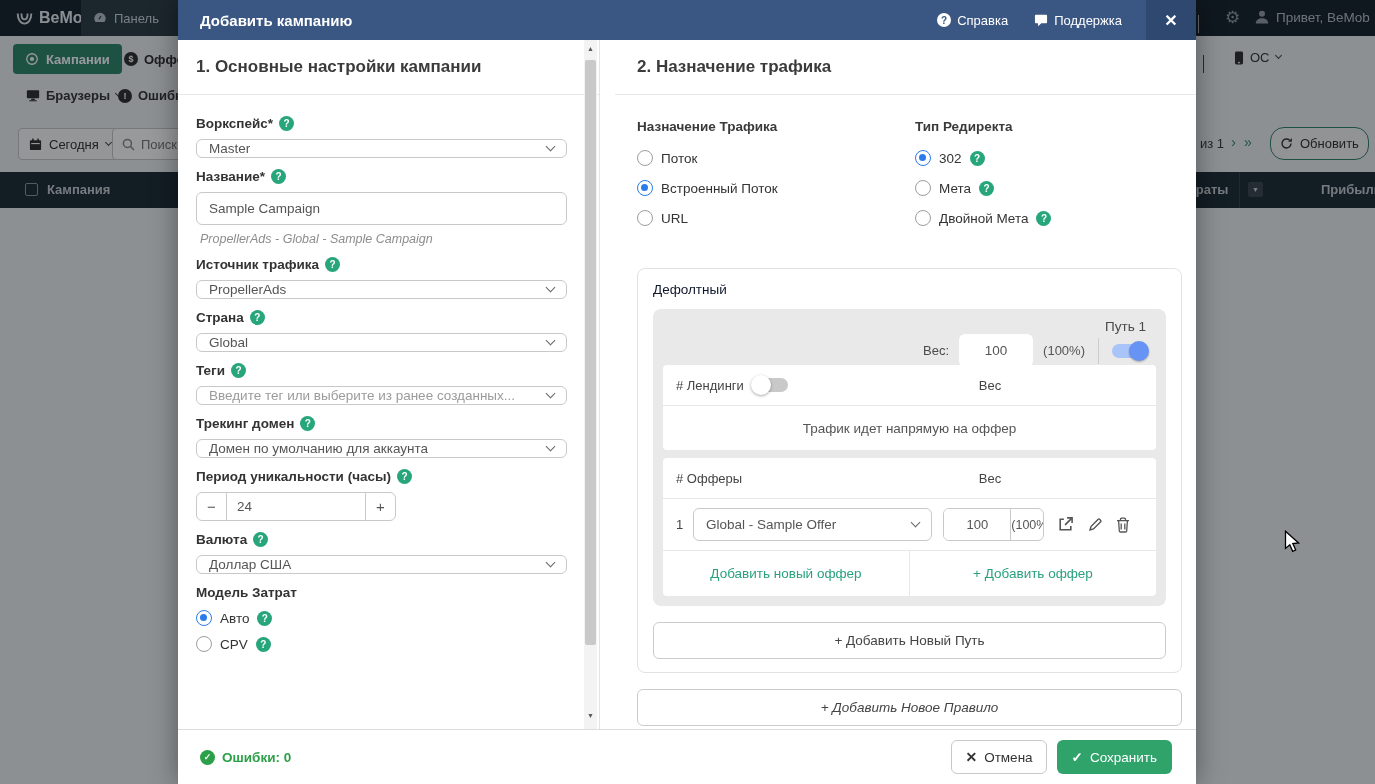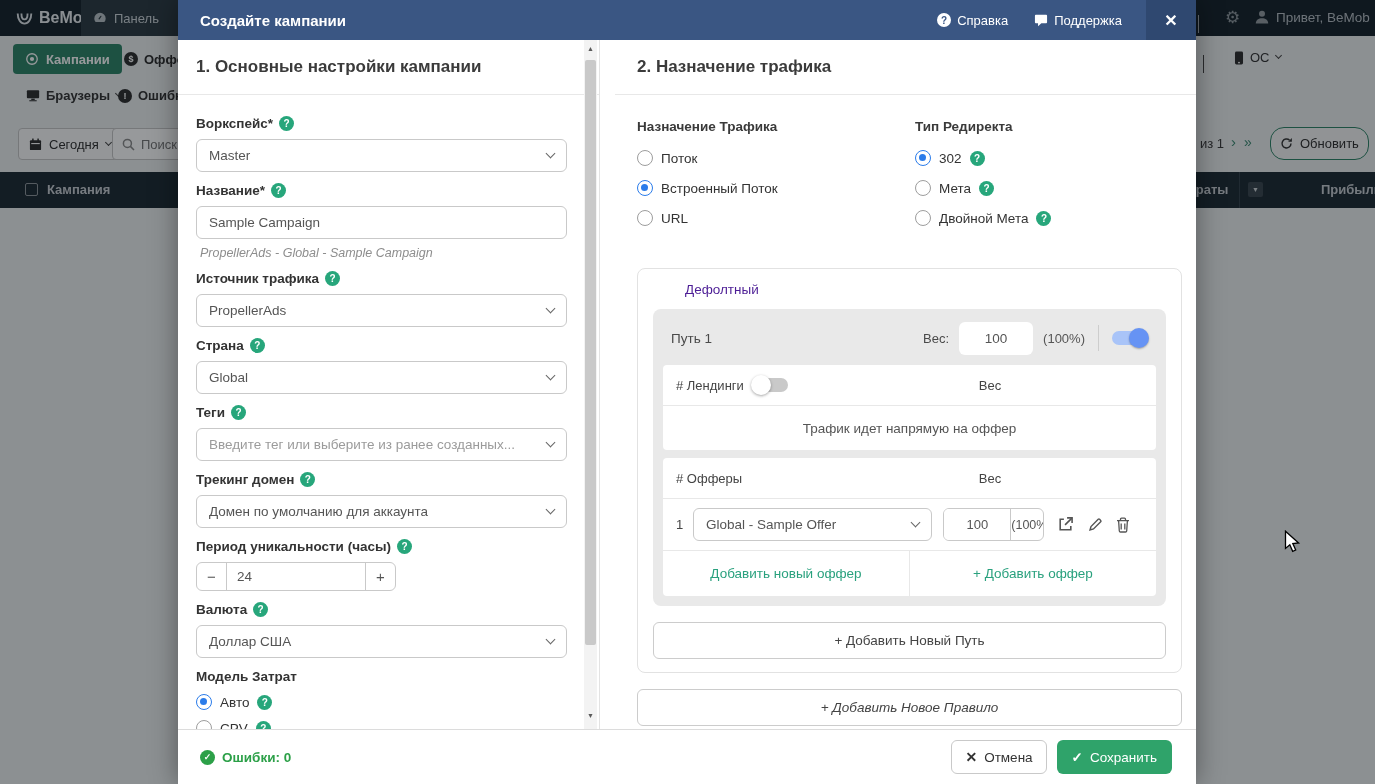--- a/index.html
+++ b/index.html
@@ -55,21 +55,21 @@
   .col-left { width:422px; flex-shrink:0; border-right:1px solid #e3e3e3; position:relative; overflow:hidden; }
   .col-right { flex:1; position:relative; overflow:hidden; }
   .col-head { height:55px; display:flex; align-items:center; border-bottom:1px solid #e8e8e8; font-size:17px; font-weight:bold; color:#3b3b3b; }
   .col-left .col-head { padding-left:18px; }
   .col-right .col-head { padding-left:22px; }
 
   .l-content { padding:21px 32px 0 18px; }
   .fgroup { margin-bottom:11px; }
   .flabel { font-size:13.5px; font-weight:bold; color:#333; display:flex; align-items:center; gap:6px; margin-bottom:8px; line-height:15px; }
   .qicon { width:15px; height:15px; border-radius:50%; background:#27a67b; color:#fff; font-size:10px; font-weight:bold; display:inline-flex; align-items:center; justify-content:center; cursor:pointer; flex-shrink:0; }
-  .select { height:33px; border:1px solid #c9c9c9; border-radius:6px; display:flex; align-items:center; justify-content:space-between; padding:0 12px; font-size:13.5px; color:#555; background:#fff; cursor:pointer; }
+  .select { height:19px; border:1px solid #c9c9c9; border-radius:6px; display:flex; align-items:center; justify-content:space-between; padding:0 12px; font-size:13.5px; color:#555; background:#fff; cursor:pointer; }
   .chev { width:7px; height:7px; border-right:1.6px solid #666; border-bottom:1.6px solid #666; transform:rotate(45deg); margin-top:-4px; flex-shrink:0; }
   .chev.sm { width:5px; height:5px; border-color:#444; }
   .chev.lt { border-color:#aeb5ba; }
   .tinput { width:100%; height:33px; border:1px solid #c9c9c9; border-radius:6px; padding:0 12px; font-size:13.5px; color:#555; outline:none; }
   .fhint { font-style:italic; color:#8d8d8d; font-size:12.5px; margin-top:7px; padding-left:4px; }
   .placeholder { color:#9b9b9b; overflow:hidden; white-space:nowrap; text-overflow:ellipsis; }
   .stepper { display:flex; width:200px; height:29px; border:1px solid #c9c9c9; border-radius:6px; overflow:hidden; background:#fff; }
   .sbtn { width:30px; display:flex; align-items:center; justify-content:center; font-size:15px; color:#555; cursor:pointer; flex-shrink:0; }
   .sbtn.minus { border-right:1px solid #c9c9c9; }
   .sbtn.plus { border-left:1px solid #c9c9c9; }
@@ -84,23 +84,23 @@
   .vs-thumb { position:absolute; top:20px; left:1px; width:11px; height:585px; background:#c9c9c9; border-radius:2px; cursor:pointer; }
   .vs-down { position:absolute; bottom:10px; left:0; width:13px; text-align:center; font-size:7px; color:#5a5a5a; }
 
   .r-content { padding:24px 14px 0 22px; }
   .radio-groups { display:flex; }
   .rg1 { width:278px; }
   .rg-label { font-size:13.5px; font-weight:bold; color:#3a3a3a; margin-bottom:16px; }
   .radio-groups .radio-row { margin-bottom:14px; }
 
   .default-card { margin-top:28px; border:1px solid #e2e2e2; border-radius:8px; padding:13px 15px 13px 15px; }
-  .dc-title { font-size:13.5px; color:#4c1d95; margin-bottom:12px;margin-left:32px; }
+  .dc-title { font-size:13.5px; color:#0f172a; margin-bottom:12px; }
   .path-box { background:#e9e9e9; border-radius:8px; padding:10px; }
-  .path-head { display:flex; align-items:center; height:38px; padding:0 10px 0 8px; }
+  .path-head { display:flex; align-items:flex-end; height:38px; padding:0 10px 0 8px;flex-direction:column; }
   .path-name { font-size:13.5px; color:#4a4a4a; }
   .path-right { margin-left:auto; display:flex; align-items:center; gap:10px; }
   .w-label { font-size:13px; color:#4a4a4a; }
   .w-input { width:74px; height:33px; background:#fff; border:none; border-radius:6px; text-align:center; font-size:13.5px; color:#555; outline:none; }
   .w-pct { font-size:13px; color:#555; }
   .vdiv { width:1px; height:26px; background:#cdcdcd; margin:0 3px; }
   .toggle { width:34px; height:14px; border-radius:7px; position:relative; cursor:pointer; flex-shrink:0; }
   .toggle.on { background:#a9c4f8; }
   .toggle.on .knob { position:absolute; right:-3px; top:-3px; width:20px; height:20px; border-radius:50%; background:#6693f4; box-shadow:0 1px 2px rgba(0,0,0,.3); }
   .toggle.off { background:#c9c9c9; }
@@ -236,21 +236,21 @@
       <span class="th-div"></span>
       <span class="filter-badge">▼</span>
       <span class="th-profit">Прибыль</span>
     </div>
   </div>
 
   <div class="overlay"></div>
 
   <div class="modal">
     <div class="m-head">
-      <span class="m-title">Создайте кампании</span>
+      <span class="m-title">Добавить кампанию</span>
       <div class="m-links">
         <span class="m-link">
           <span class="q-white">?</span>
           <span>Справка</span>
         </span>
         <span class="m-link">
           <svg width="14" height="13" viewBox="0 0 16 15">
               <path d="M2 1h12c.6 0 1 .4 1 1v7.6c0 .6-.4 1-1 1H8.4L4.6 14v-3.4H2c-.6 0-1-.4-1-1V2c0-.6.4-1 1-1z" fill="#fff"></path>
             </svg>
           <span>Поддержка</span>

